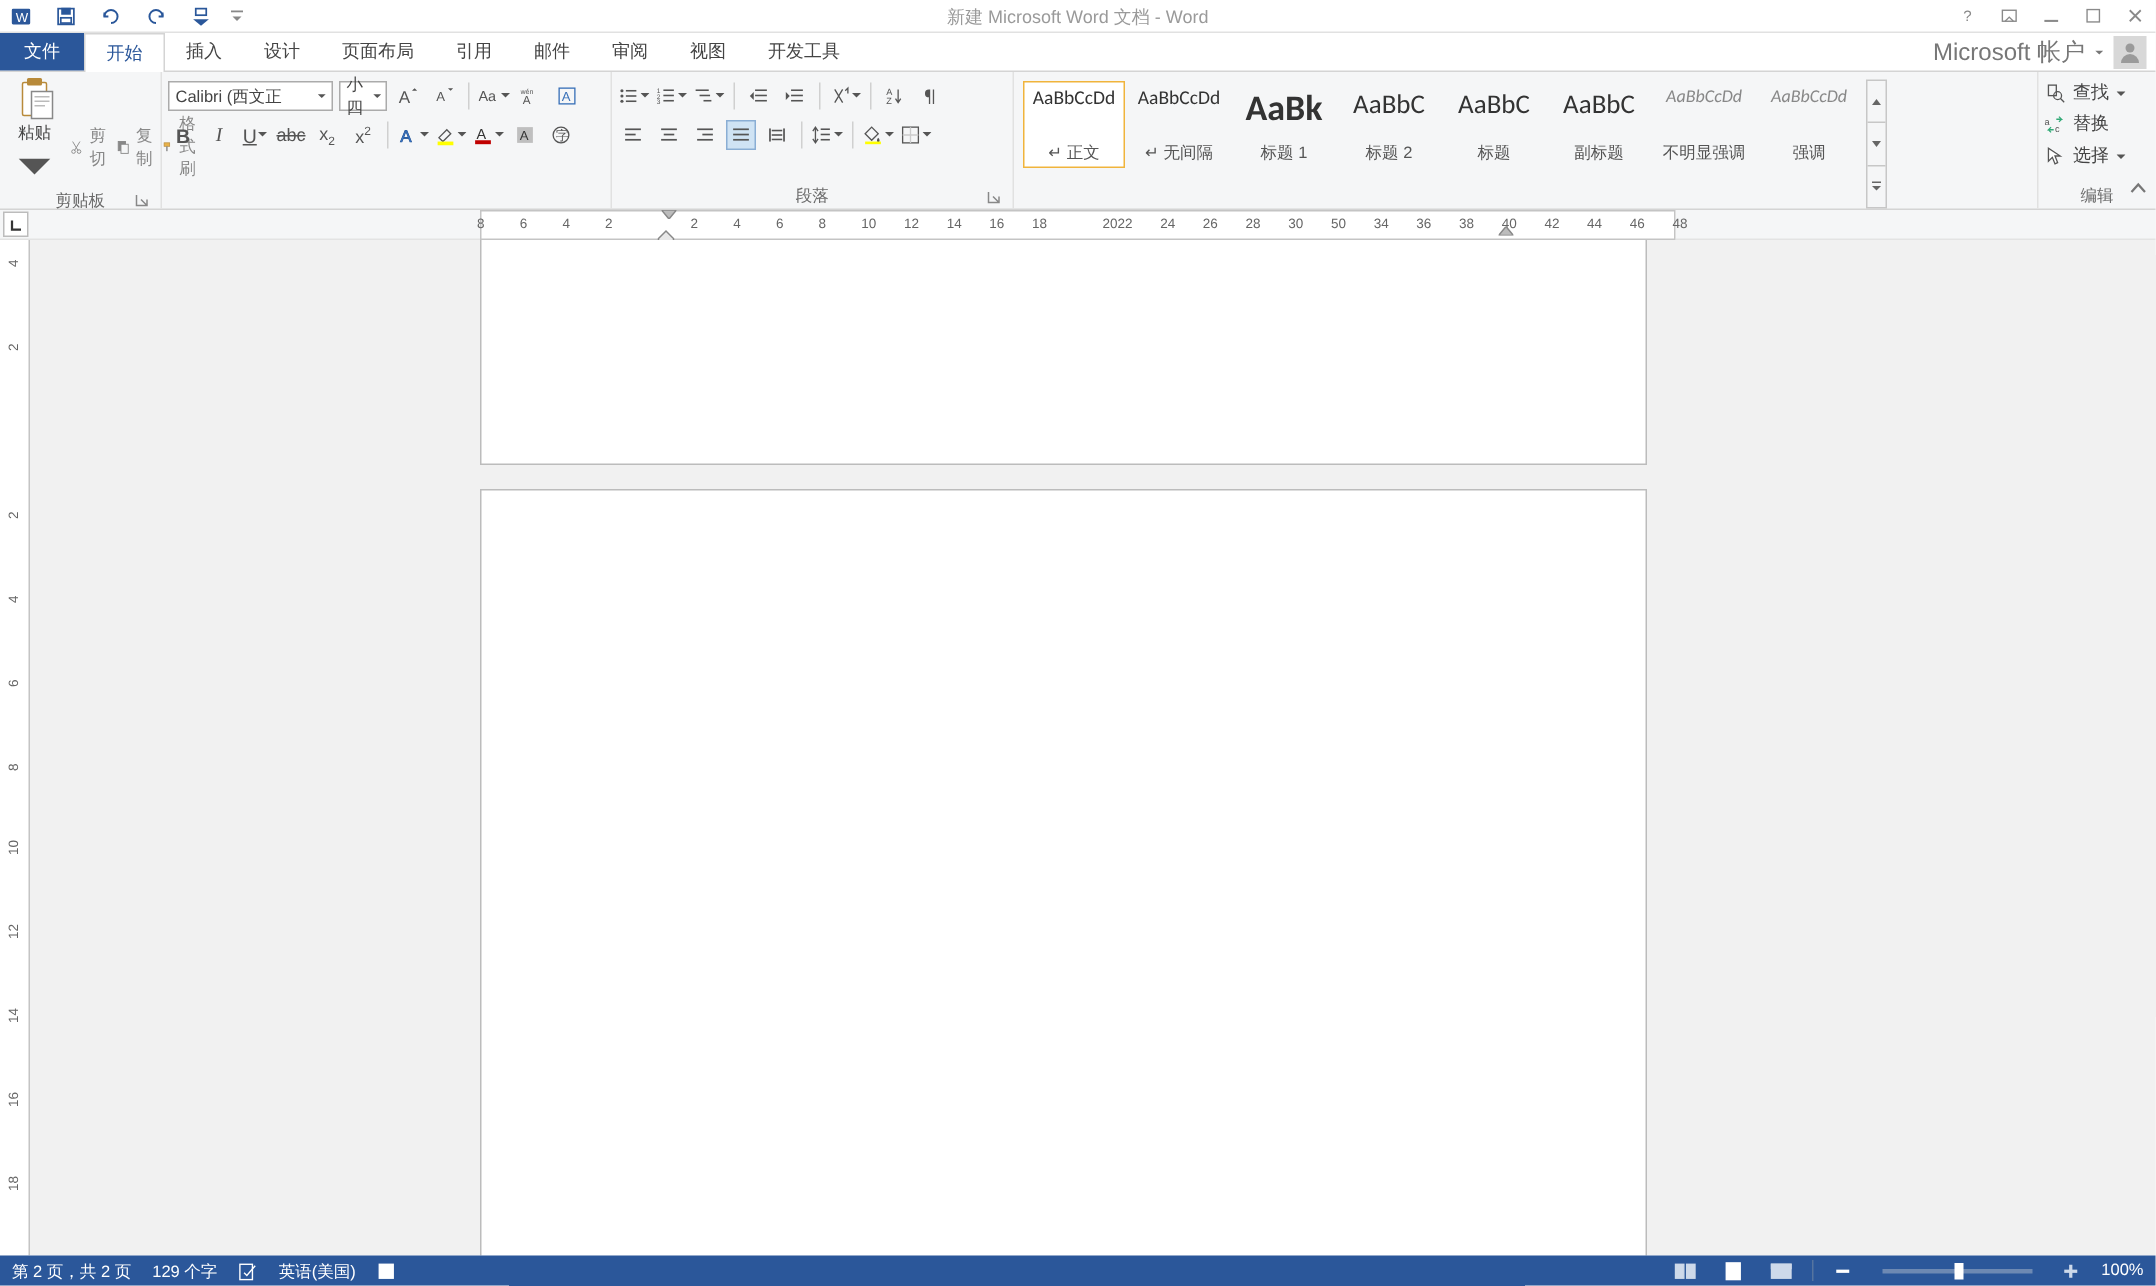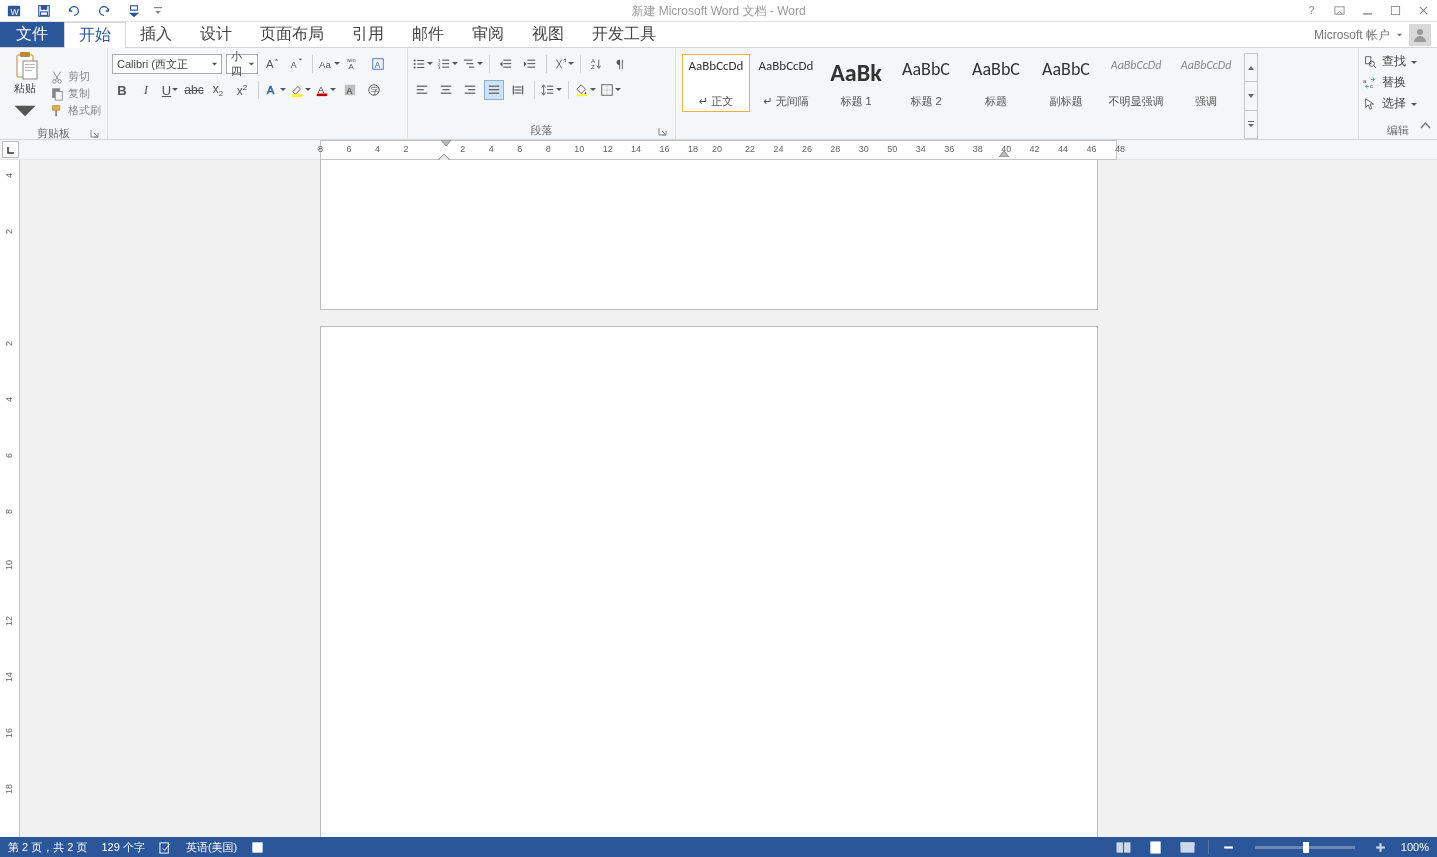--- a/index.html
+++ b/index.html
@@ -8,38 +8,38 @@
 .titlebar { height:22px; background:#fff; display:flex; align-items:center; position:relative; border-bottom:1px solid #e1e1e1;}
 .titlebar .qat { display:flex; align-items:center; gap:8px; padding-left:3px;}
 .qbtn { width:22px; height:20px; display:flex; align-items:center; justify-content:center; color:#2a579a; cursor:pointer;}
 .qbtn svg { width:14px; height:14px; }
 .title-center { position:absolute; left:50%; transform:translateX(-50%); color:#9a9a9a; font-size:12px; top:3px;}
 .win-controls { position:absolute; right:0; top:0; display:flex; }
 .win-controls .wc { width:28px; height:20px; display:flex; align-items:center; justify-content:center; color:#8a8a8a; cursor:pointer;}
 .win-controls .wc svg { width:11px; height:11px;}
 
 .tabs-row { height:26px; background:#fff; display:flex; align-items:stretch; border-bottom:1px solid #d4d4d4; position:relative;}
-.tab { padding:0 14px; display:flex; align-items:center; font-size:16px; color:#444; cursor:pointer; }
+.tab { padding:0 14px; display:flex; align-items:center; font-size:12px; color:#444; cursor:pointer; }
 .tab.file { background:#2b579a; color:#fff; padding:0 16px;}
 .tab.active { background:#fff; border-top:1px solid #d4d4d4; border-left:1px solid #d4d4d4; border-right:1px solid #d4d4d4; margin-bottom:-1px; color:#2b579a; position:relative;}
-.account-area { position:absolute; right:6px; top:0; height:26px; display:flex; align-items:center; color:#777; font-size:12px; gap:6px;}
+.account-area { position:absolute; right:6px; top:0; height:26px; display:flex; align-items:center; color:#777; font-size:16px; gap:6px;}
 .account-area .avatar { width:22px; height:22px; background:#d8d8d8; display:flex; align-items:center; justify-content:center;}
 .account-area .avatar svg{width:16px;height:16px;fill:#9a9a9a;}
 
 .ribbon { height:92px; background:#f5f6f7; border-bottom:1px solid #d4d4d4; display:flex; position:relative;}
 .group { border-right:1px solid #e1e1e1; display:flex; flex-direction:column; justify-content:space-between; padding:3px 4px 0 4px; position:relative;}
 .group-body { flex:1; display:flex; }
 .group-label-row { height:17px; display:flex; align-items:center; justify-content:center; position:relative; font-size:11px; color:#6a6a6a;}
 .dlg-launch { position:absolute; right:2px; bottom:1px; width:13px; height:13px; display:flex; align-items:center; justify-content:center; cursor:pointer;}
 .dlg-launch svg{width:9px;height:9px;fill:#888;}
 
 .clip-col { display:flex; flex-direction:column; align-items:center; justify-content:flex-start; width:42px;}
 .clip-paste { width:38px; display:flex; flex-direction:column; align-items:center; cursor:pointer; color:#444;}
 .clip-paste svg{width:28px;height:30px;}
-.clip-right { display:flex; flex-direction:column; gap:2px; padding-left:4px; padding-top:2px;margin-top:16px;}
+.clip-right { display:flex; flex-direction:row; gap:2px; padding-left:4px; padding-top:2px;margin-top:16px;}
 .small-row { display:flex; align-items:center; gap:4px; color:#888; font-size:11px; cursor:pointer;}
 .small-row svg{width:14px;height:14px;fill:#888;}
 
 .font-body { display:flex; flex-direction:column; gap:6px; padding-top:3px;}
 .row { display:flex; align-items:center; gap:4px;}
 .combo { height:20px; border:1px solid #ababab; background:#fff; display:flex; align-items:center; padding:0 2px 0 4px; font-size:11px; cursor:pointer;}
 .combo .dd { width:10px; display:flex; align-items:center; justify-content:center;}
 .combo .dd svg{width:7px;height:7px;fill:#555;}
 .rbtn { min-width:20px; height:20px; display:flex; align-items:center; justify-content:center; cursor:pointer; color:#555; position:relative;}
 .rbtn svg{width:14px;height:14px;}
@@ -676,21 +676,21 @@
       <div class="num" style="left: 110.857px;"></div>
       <div class="num" style="left: 139.321px;">2</div>
       <div class="num" style="left: 167.786px;">4</div>
       <div class="num" style="left: 196.25px;">6</div>
       <div class="num" style="left: 224.714px;">8</div>
       <div class="num" style="left: 253.179px;">10</div>
       <div class="num" style="left: 281.643px;">12</div>
       <div class="num" style="left: 310.107px;">14</div>
       <div class="num" style="left: 338.571px;">16</div>
       <div class="num" style="left: 367.036px;">18</div>
-      <div class="num" style="left: 391px;">20</div>
+      <div class="num" style="left: 414px;">20</div>
       <div class="num" style="left: 423.964px;">22</div>
       <div class="num" style="left: 452.429px;">24</div>
       <div class="num" style="left: 480.893px;">26</div>
       <div class="num" style="left: 509.357px;">28</div>
       <div class="num" style="left: 537.821px;">30</div>
       <div class="num" style="left: 566.286px;">50</div>
       <div class="num" style="left: 594.75px;">34</div>
       <div class="num" style="left: 623.214px;">36</div>
       <div class="num" style="left: 651.679px;">38</div>
       <div class="num" style="left: 680.143px;">40</div>

